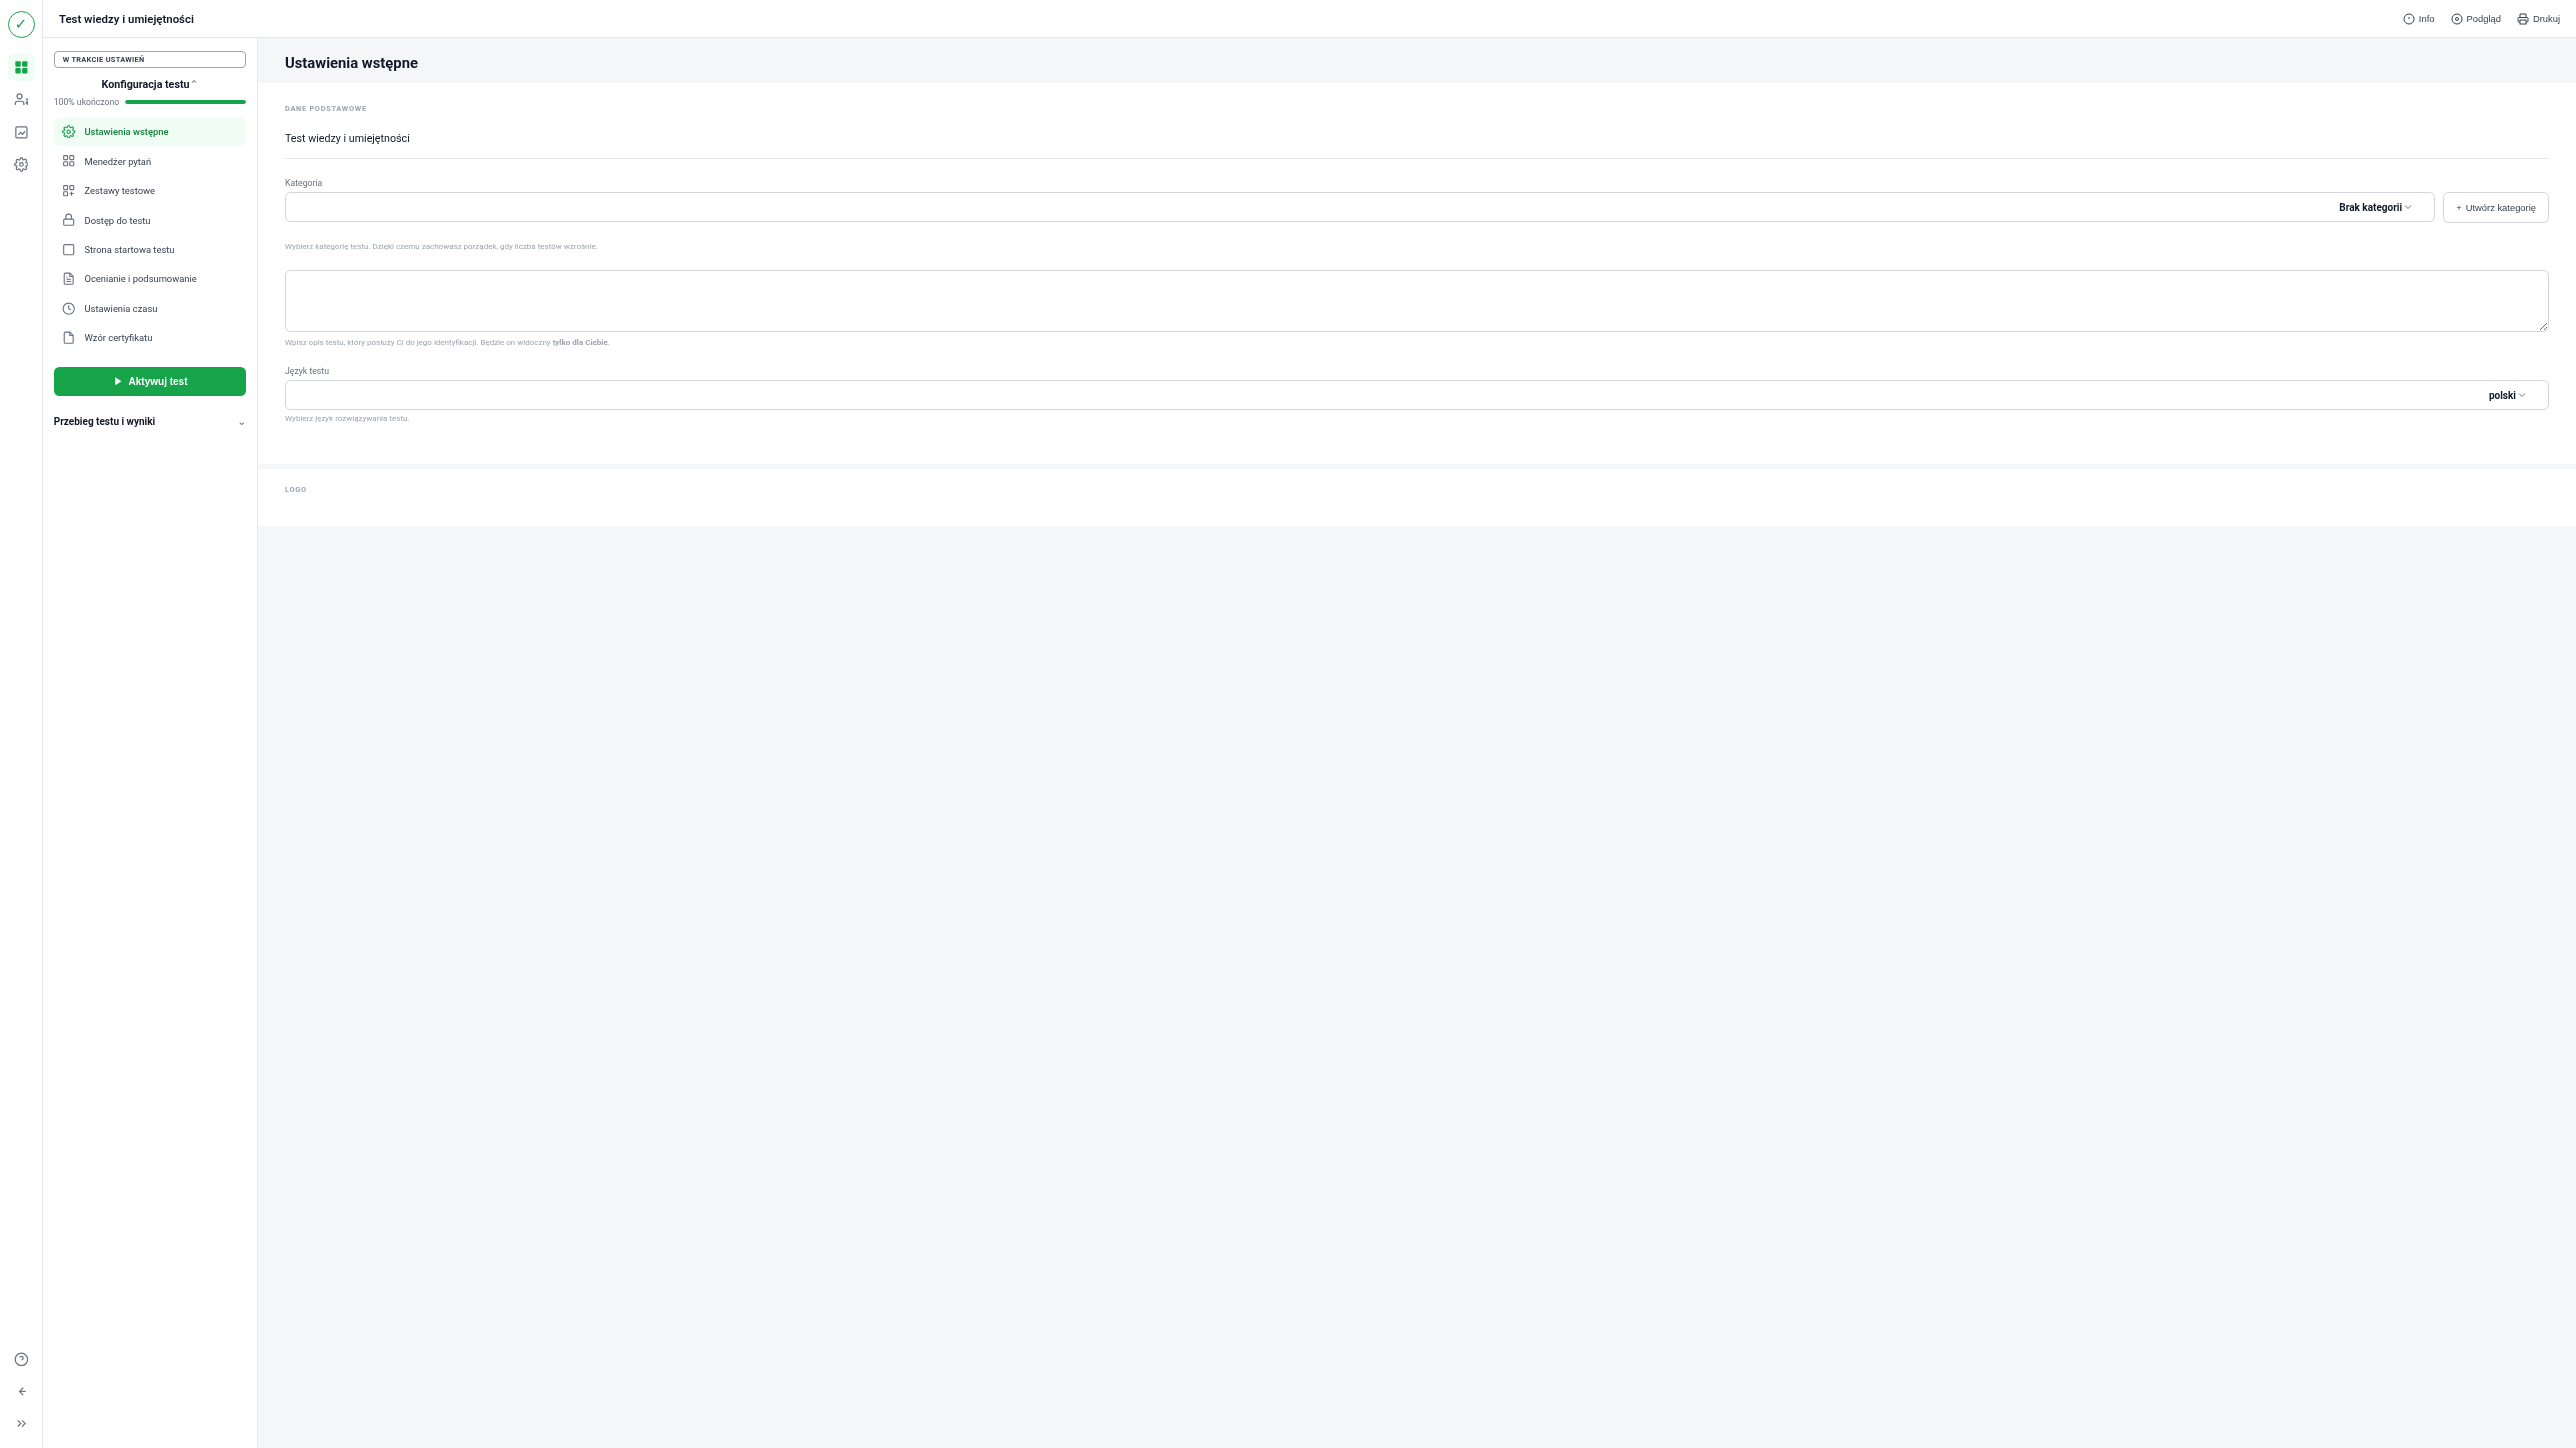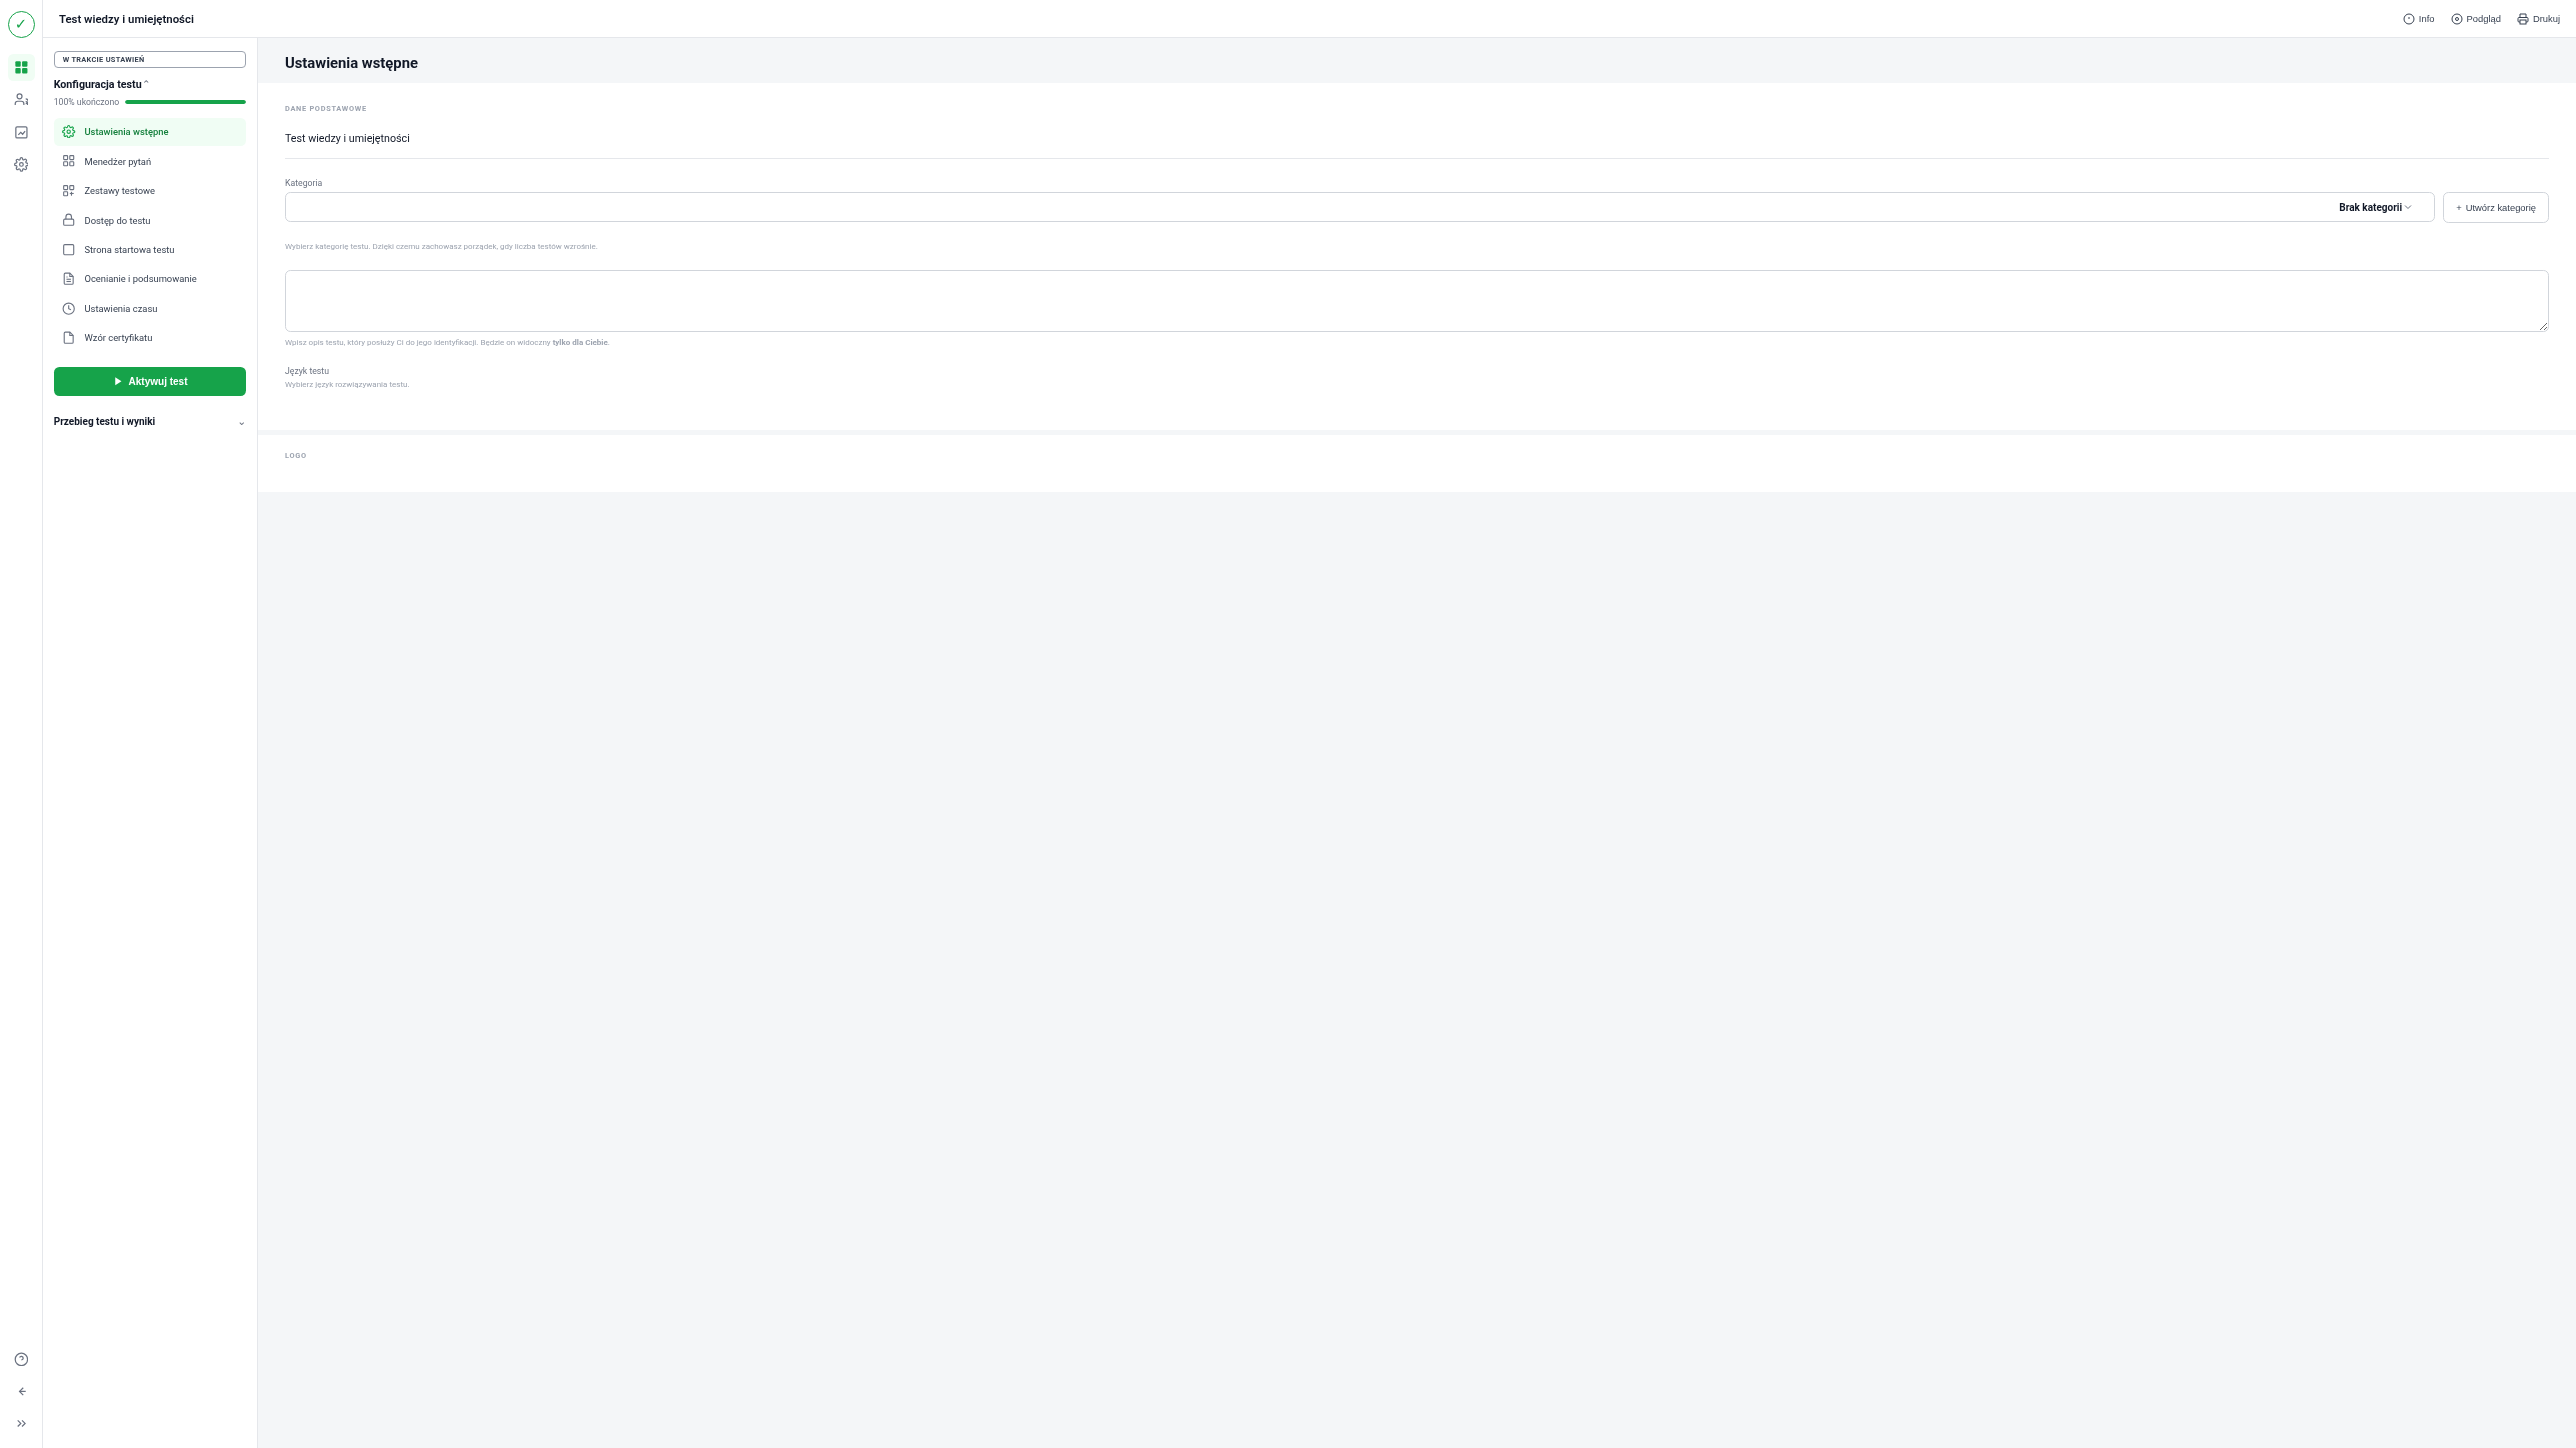--- a/index.html
+++ b/index.html
@@ -118,21 +118,21 @@
       font-size: 7.4px;
       font-weight: 700;
       color: #374151;
       letter-spacing: 0.3px;
       margin-bottom: 10.7px;
     }
 
     .section-header {
       display: flex;
       align-items: center;
-      justify-content: flex-start;
+      justify-content: center;
       margin-bottom: 5.4px;
     }
     .section-title {
       font-size: 10.7px;
       font-weight: 700;
       color: #111827;
     }
     .chevron-icon {
       color: #6b7280;
       font-size: 10.7px;
@@ -587,20 +587,26 @@
 
         <div class="field-group">
           <textarea class="textarea-field" rows="4" style=""></textarea>
           <div class="field-hint">
             <span>Wpisz opis testu, który posłuży Ci do jego identyfikacji. Będzie on widoczny </span><span class="hint-bold">tylko dla Ciebie</span><span>.</span>
           </div>
         </div>
 
         <div class="field-group">
           <div class="field-label">Język testu</div>
+          <div class="select-field">
+            <span>polski</span>
+            <svg width="12" height="12" viewBox="0 0 24 24" fill="none" stroke="#6b7280" stroke-width="2">
+              <polyline points="6 9 12 15 18 9"></polyline>
+            </svg>
+          </div>
           <div class="field-hint">Wybierz język rozwiązywania testu.</div>
         </div>
       </div>
 
       <div class="logo-section">
         <div class="section-label">LOGO</div>
       </div>
 
     </main>
   </div>

